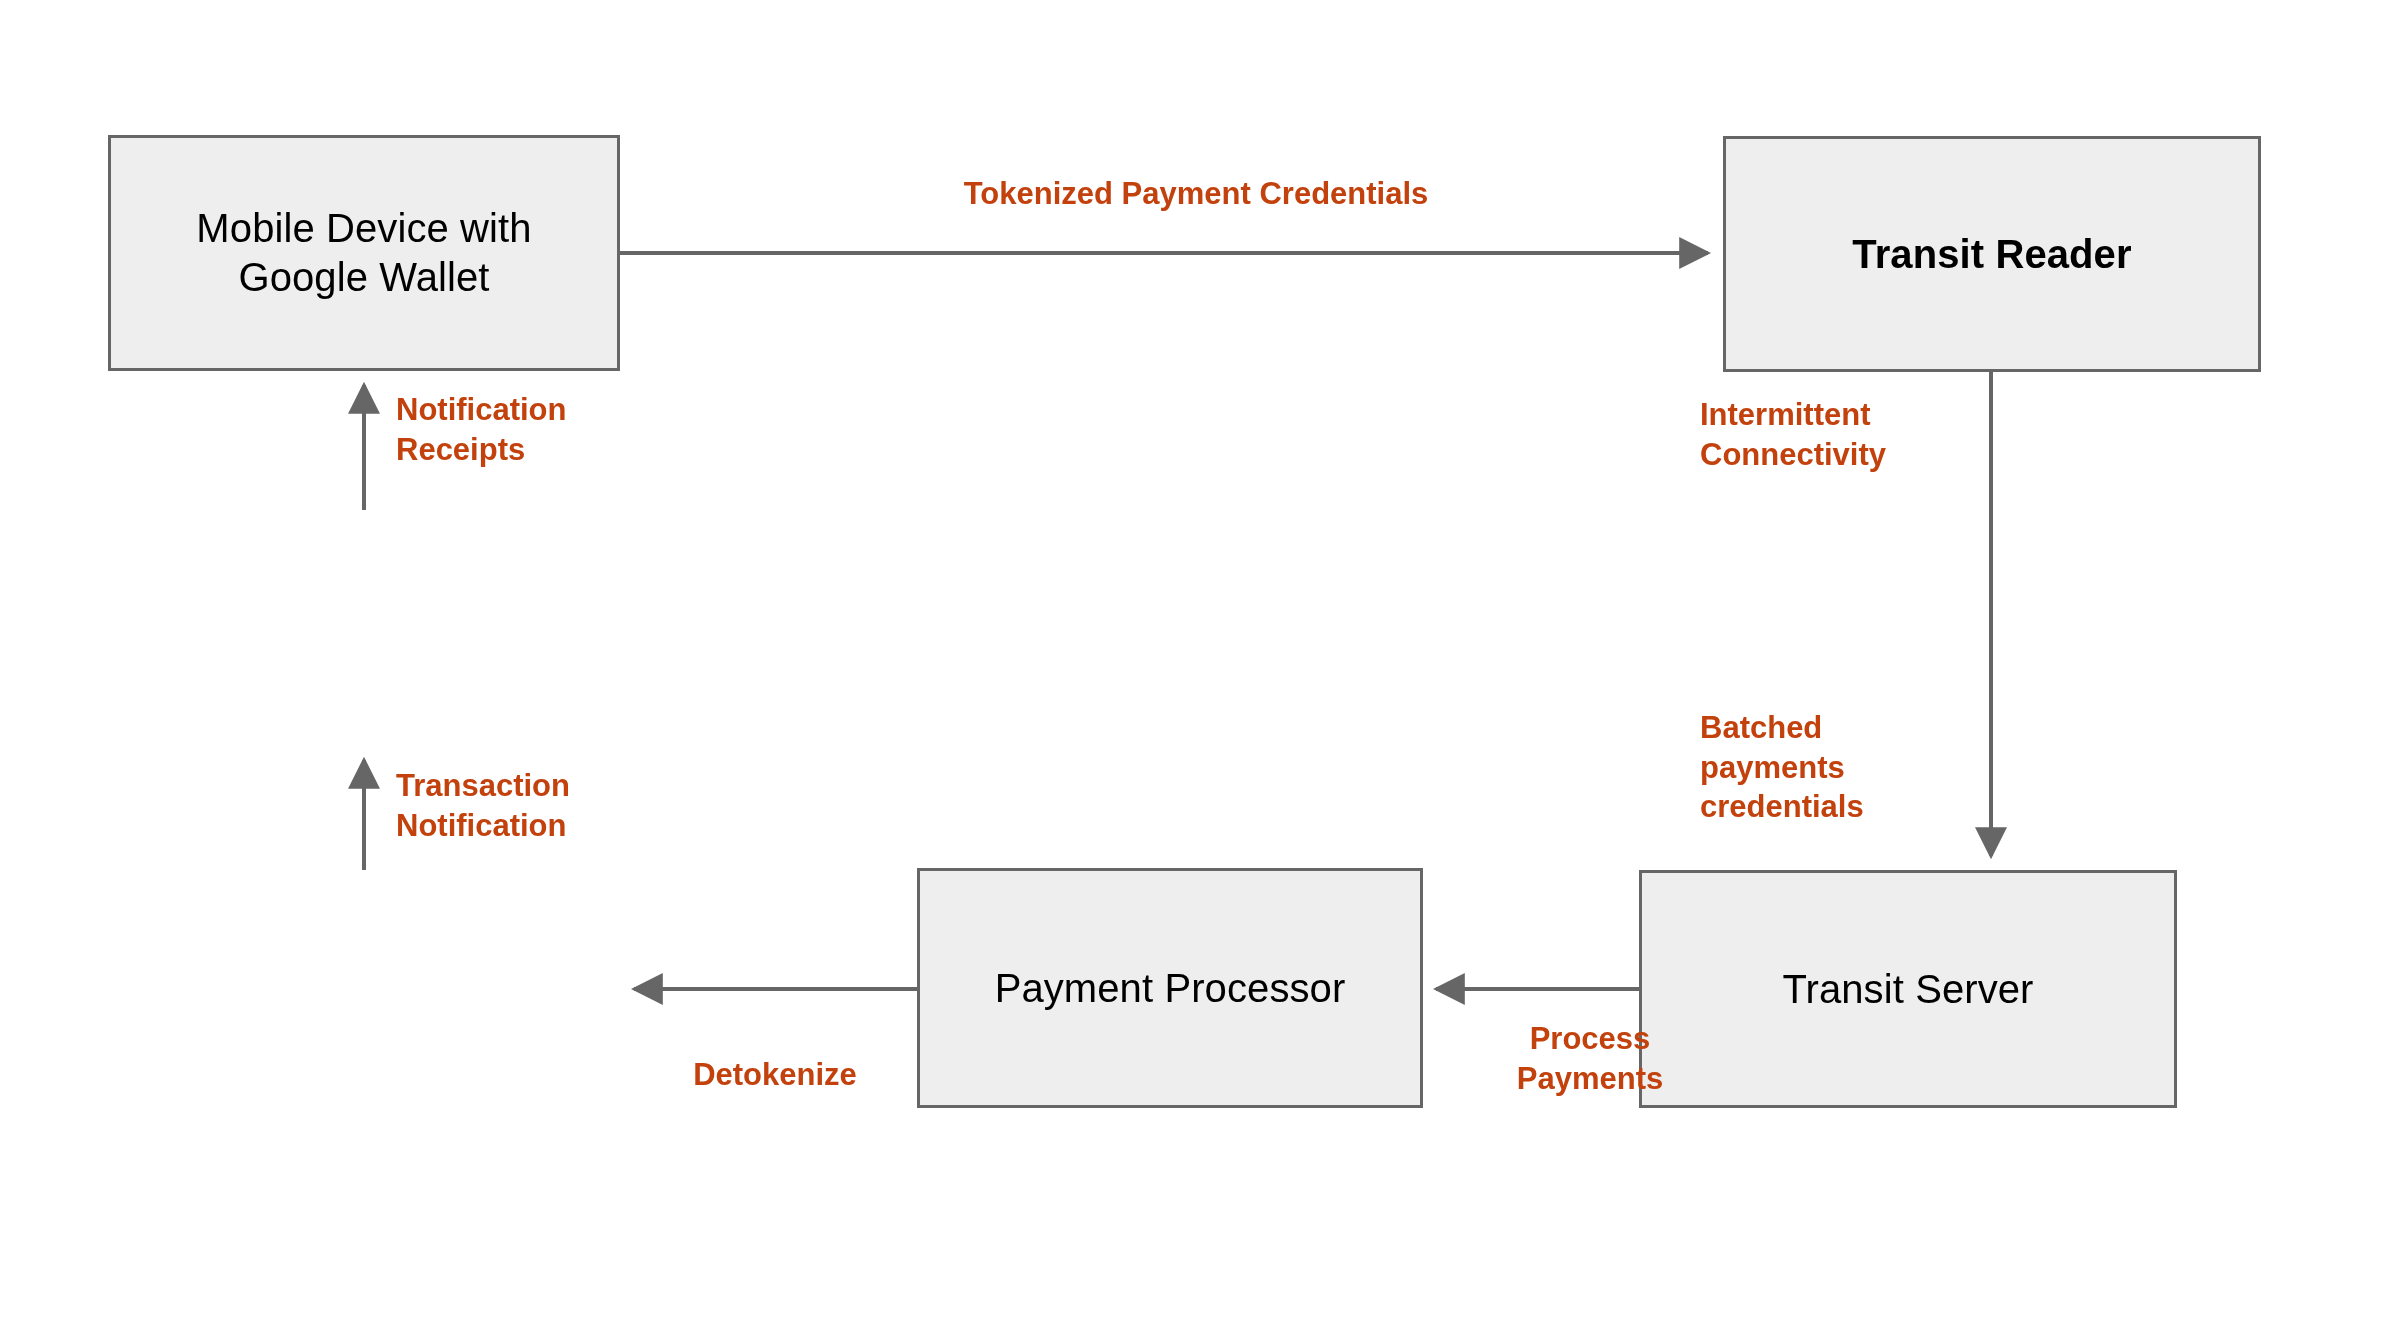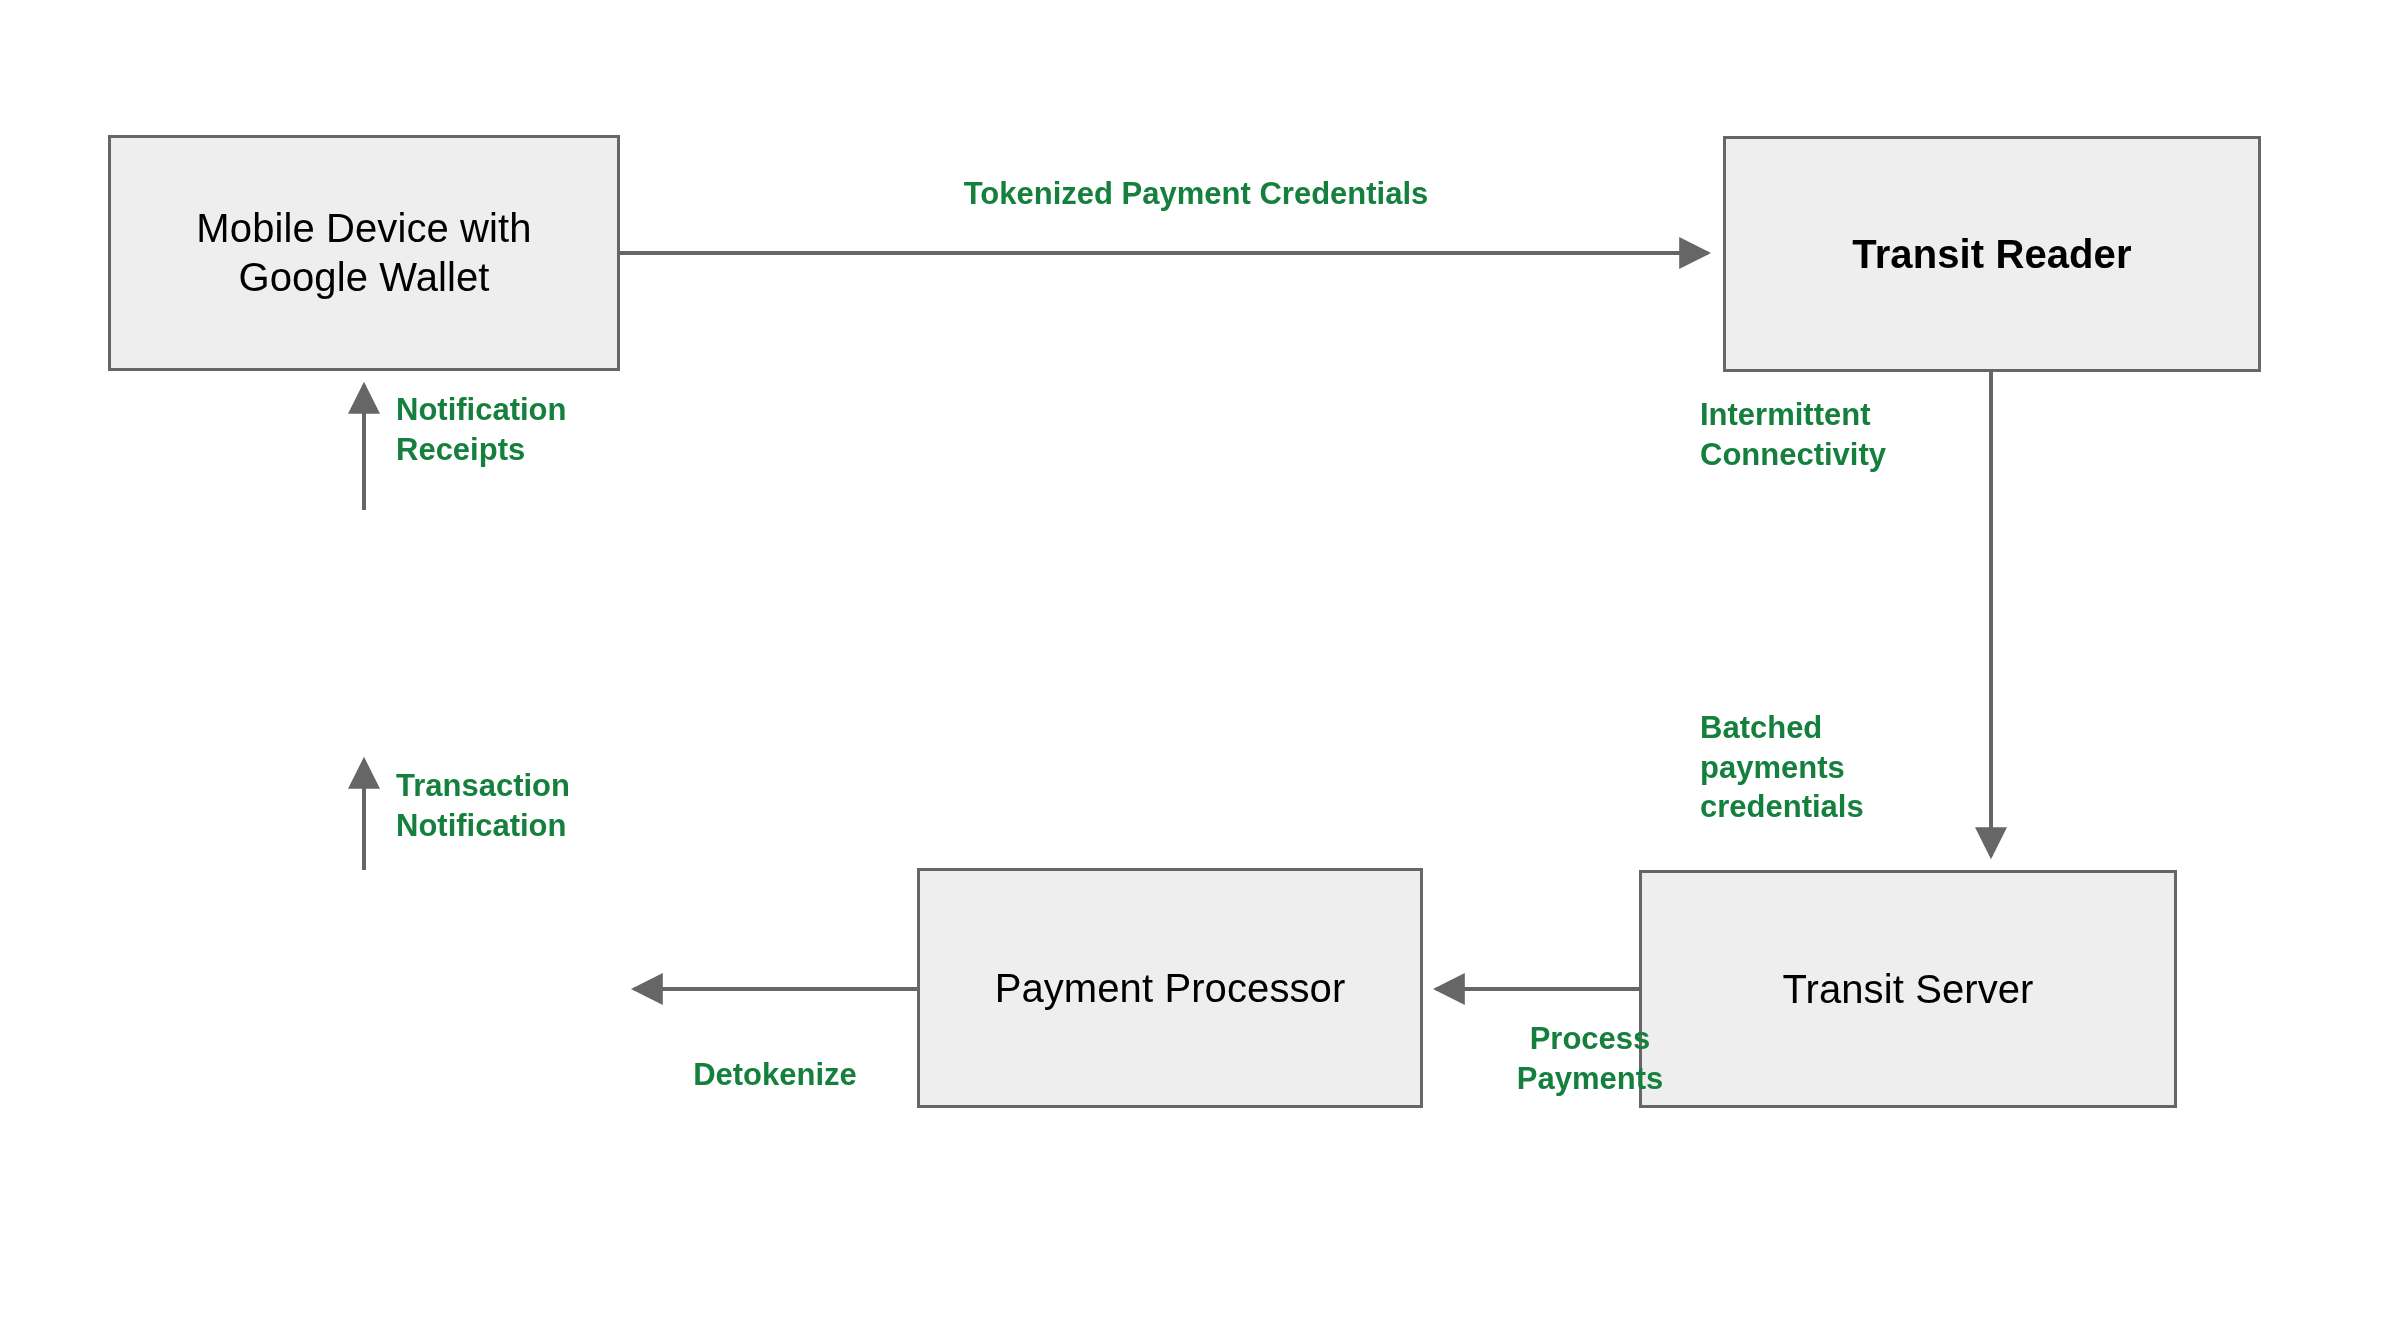--- a/index.html
+++ b/index.html
@@ -36,21 +36,21 @@
     text-align: center;
     color: #000000;
     font-size: 40px;
     font-weight: 400;
     line-height: 1.22;
     letter-spacing: 0.1px;
     white-space: pre-line;
   }
   .edge-label {
     position: absolute;
-    color: #15803d;
+    color: #c2410c;
     font-weight: bold;
     font-size: 31px;
     line-height: 1.28;
     white-space: pre-line;
     text-align: center;
   }
   .edge-label.lbl-left   { text-align: left; }
   .edge-label.lbl-right  { text-align: left; }
 
   

